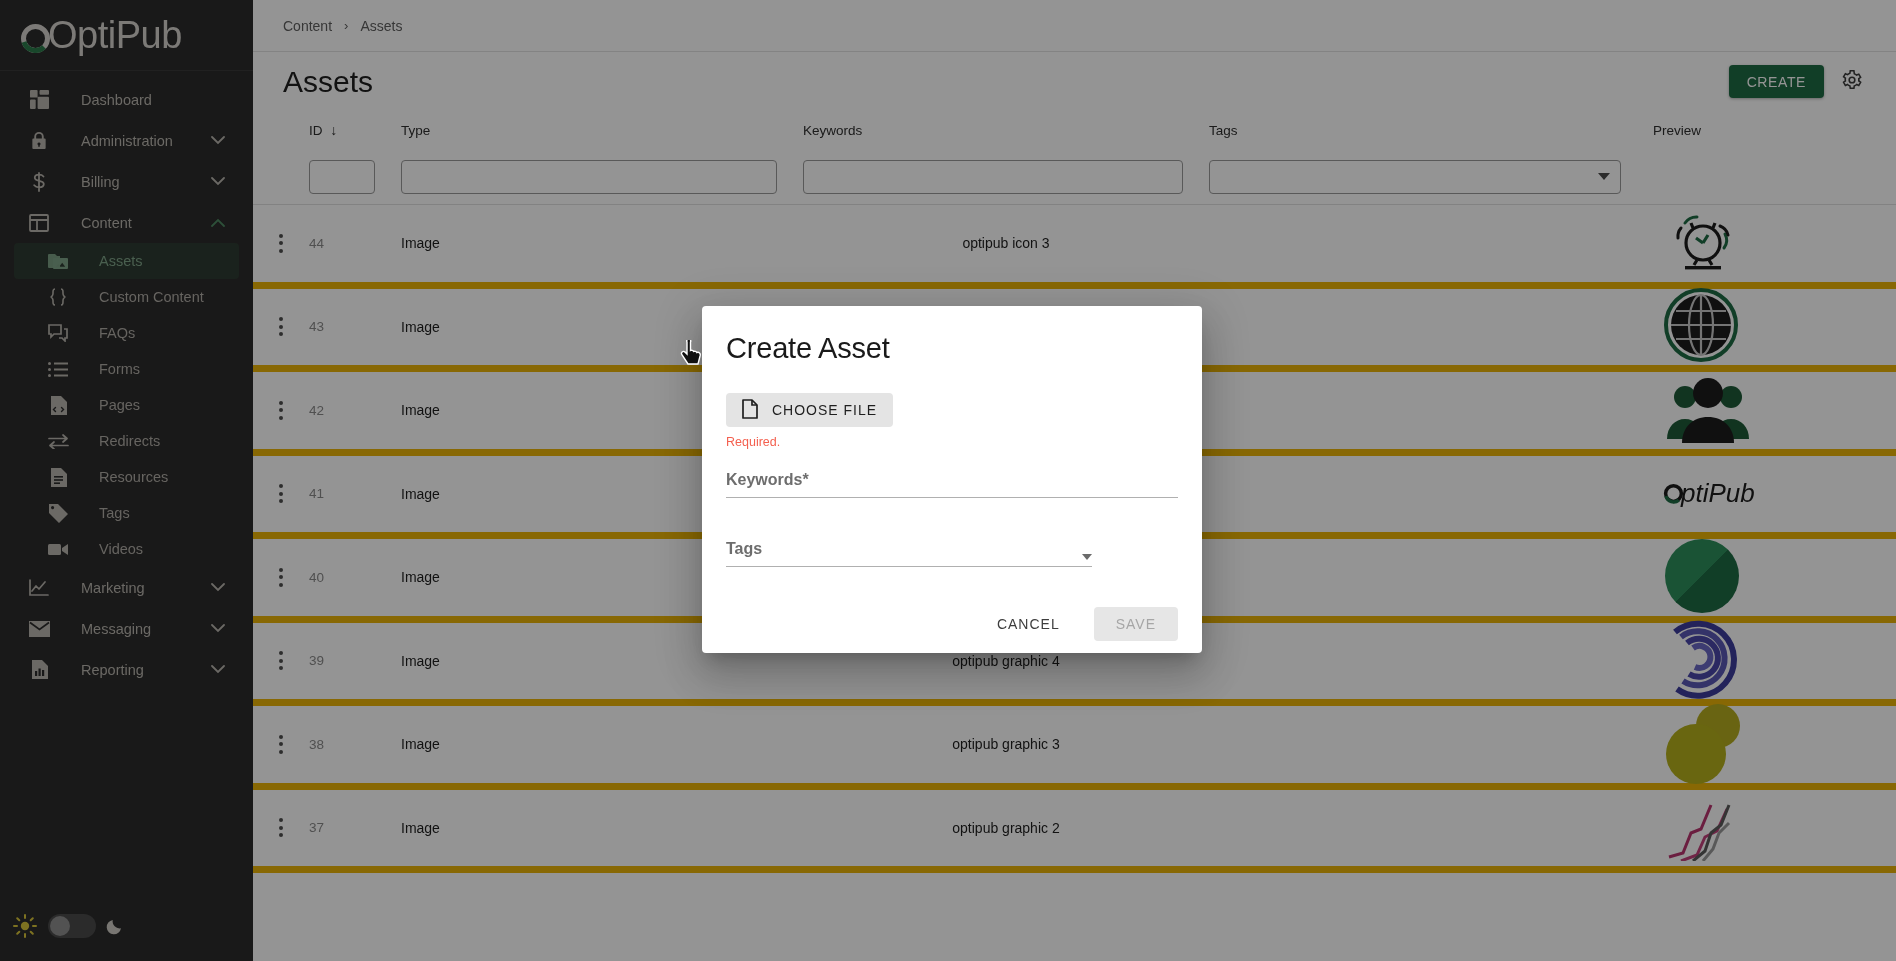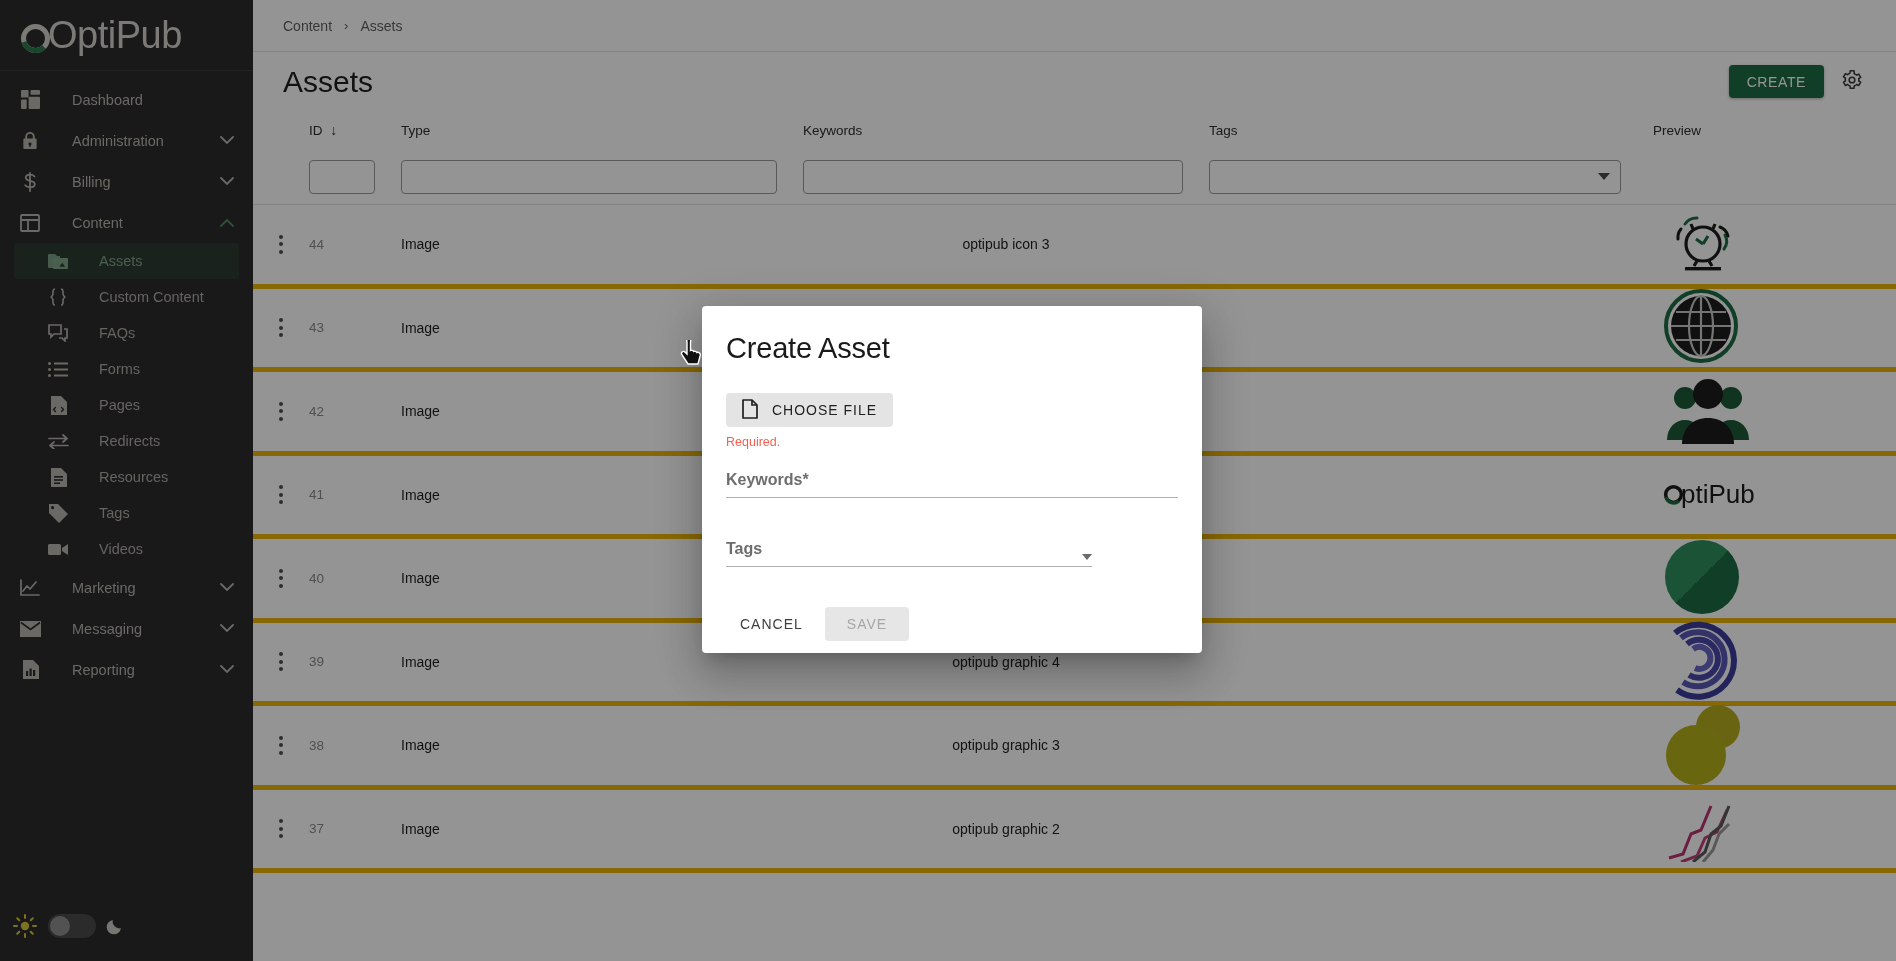--- a/index.html
+++ b/index.html
@@ -51,21 +51,21 @@
     display: flex; align-items: center; justify-content: center;
     color: #b9b5ae;
   }
   .nav-label { font-size: 14.5px; margin-left: 28px; color: #b9b5ae; flex: 1; white-space: nowrap;}
   .chev { width: 20px; flex: 0 0 20px; display:flex; align-items:center; justify-content:center;}
 
   .nav-list { padding-top: 8px; flex: 1; overflow: hidden; }
   .nav-item {
     height: 40px;
     display: flex; align-items: center;
-    padding: 0 16px;
+    padding: 0 25px;
     cursor: pointer;
   }
   .nav-item.group { height: 41px; }
   .nav-item.sub { height: 36px; padding-left: 30px; margin: 0 14px 0 14px; border-radius: 4px; }
   .nav-item.sub .nav-label { margin-left: 27px; color: #b0aca6; }
   .nav-item.sub.active { background: #2e3c32; }
   .nav-item.sub.active .nav-label { color: #7fa489; }
   .nav-item.sub.active .nav-icon { color: #7fa489; }
 
   .theme-toggle-row {
@@ -178,32 +178,32 @@
     margin-left: auto; margin-right: 10px;
     width: 0; height: 0;
     border-left: 6px solid transparent;
     border-right: 6px solid transparent;
     border-top: 7px solid #4a4a4a;
   }
 
   .t-row {
     display: flex; align-items: center;
     height: 83.5px;
-    border-bottom: 5px solid #eab308;
+    border-bottom: 7px solid #eab308;
     font-size: 14px;
     color: #1f1f1f;
   }
   .t-row .c-id { color: #8a8a8a; font-size: 13.5px; }
   .dots {
     display: flex; flex-direction: column; gap: 3.5px;
     align-items: center; cursor: pointer; width: 100%;
   }
   .dots span { width: 4px; height: 4px; background: #4f4f4f; border-radius: 50%; display:block; }
   .kw-cell { text-align: center; }
-  .prev-cell { display: flex; align-items: flex-start; justify-content: flex-start; padding-left: 10px; }
+  .prev-cell { display: flex; align-items: flex-start; justify-content: flex-start; padding-left: 10px; font-style: italic; }
 
   
   .scrim {
     position: absolute; inset: 0;
     background: rgba(0,0,0,0.42);
     z-index: 40;
   }
   .modal {
     position: absolute;
     left: 702px; top: 306px;
@@ -232,22 +232,22 @@
   .field.tags { margin-top: 42px; width: 366px; }
   .field.tags .frow { display: flex; align-items: flex-end; }
   .field.tags .caret2 {
     margin-left: auto; margin-bottom: 6px;
     width: 0; height: 0;
     border-left: 5px solid transparent;
     border-right: 5px solid transparent;
     border-top: 6px solid #6b6b6b;
   }
   .modal-actions {
-    display: flex; align-items: center;
-    gap: 8px; margin-top: 40px;
+    display: flex; justify-content: flex-end; align-items: center;
+    gap: 20px; margin-top: 40px;
   }
   .btn-cancel {
     background: transparent; border: none;
     font-size: 14px; letter-spacing: 1px;
     color: #3d3d3d; cursor: pointer; height: 34px; padding: 0 14px;
     border-radius: 4px; font-family: "Liberation Sans", sans-serif;
   }
   .btn-save {
     background: #e6e6e6; border: none;
     font-size: 14px; letter-spacing: 1px;

